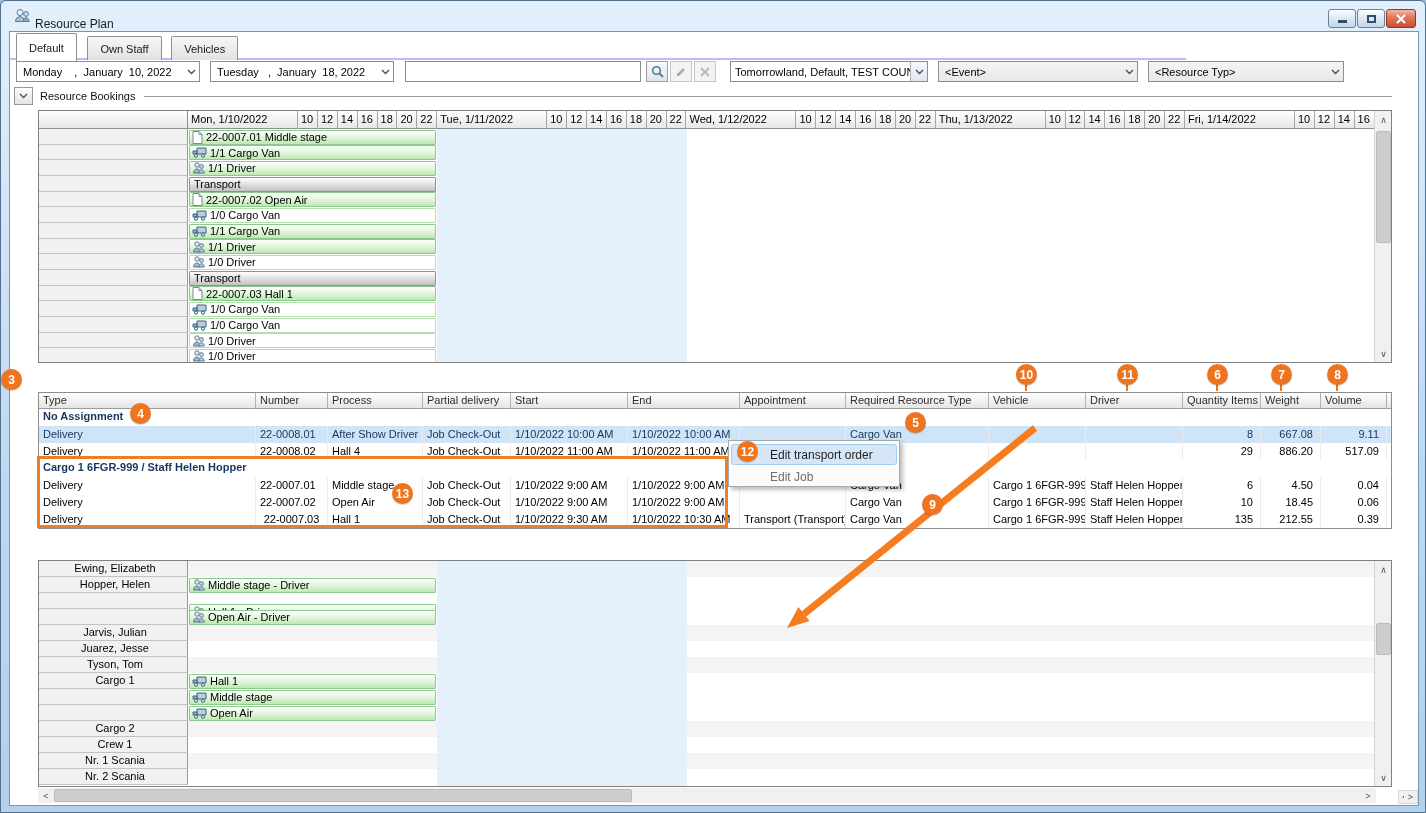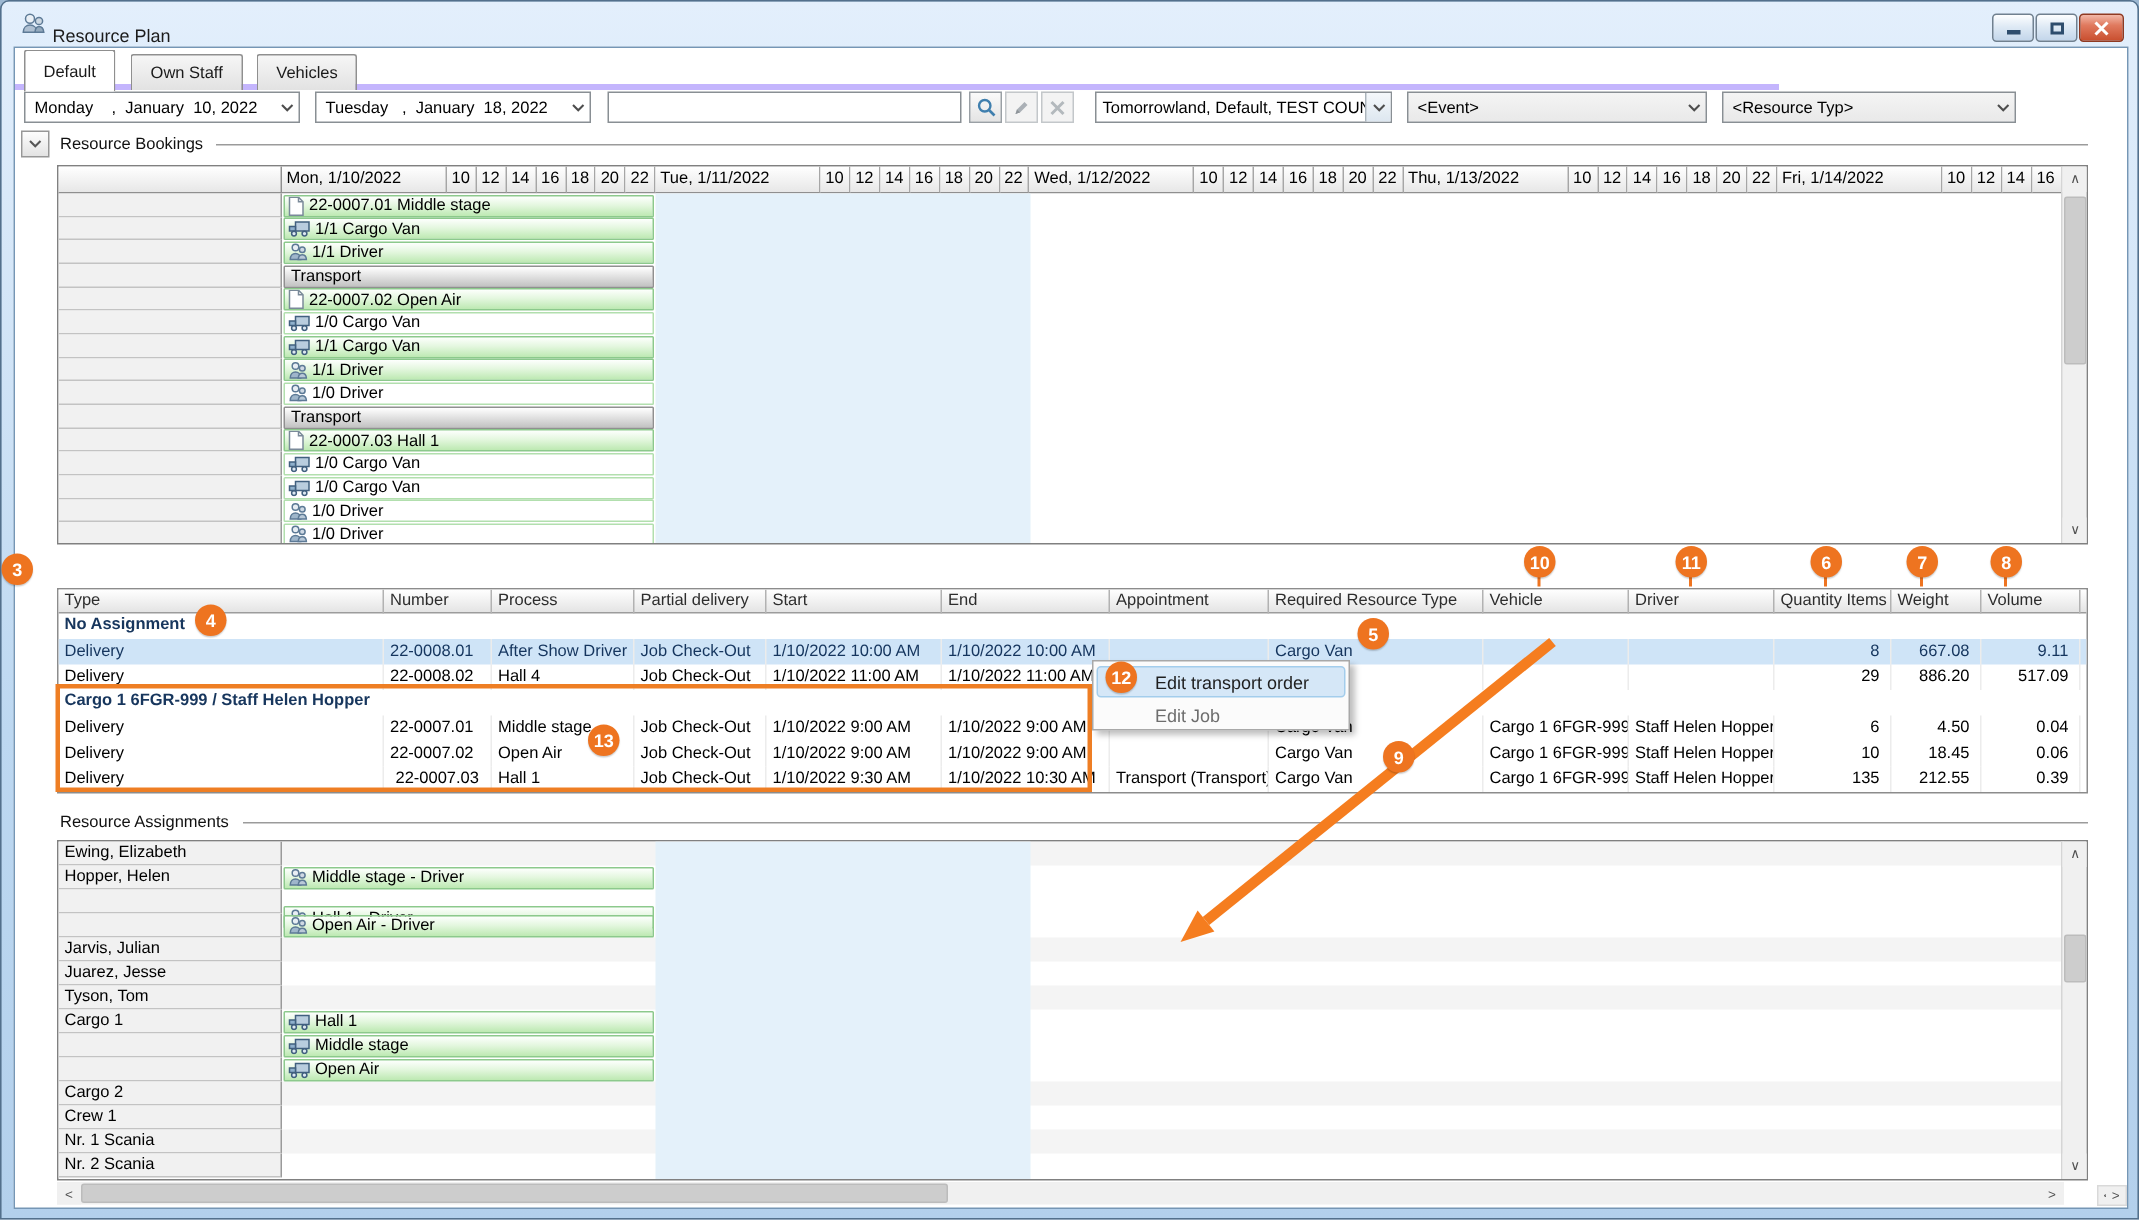--- a/index.html
+++ b/index.html
@@ -14,21 +14,21 @@
   .winbtn { position:absolute; top:8px; height:19px; border:1px solid #70808f; border-radius:3px; background:linear-gradient(#fdfeff,#dfeaf5 45%,#c3d6ea); display:flex; align-items:center; justify-content:center; cursor:default; }
   .winbtn.min { left:1327px; width:28px; }
   .winbtn.max { left:1356px; width:28px; }
   .winbtn.close { left:1385px; width:30px; background:linear-gradient(#f2b8a8,#e07a5f 40%,#c94f2f); border-color:#8f3a22; }
   .glyph-min { width:9px; height:3px; background:#2e4d6d; margin-top:6px; }
   .glyph-max { width:9px; height:8px; border:2px solid #2e4d6d; background:transparent; }
 
   .client { position:absolute; left:8px; top:30px; width:1410px; height:775px; background:#ffffff; border:1px solid #7596b5; }
 
   
-  .tabstrip { position:absolute; left:0; top:0; width:1176px; height:28px; border-bottom:4px solid #c4b5fd; background:#fff; }
+  .tabstrip { position:absolute; left:0; top:0; width:1176px; height:28px; border-bottom:2px solid #c4b5fd; background:#fff; }
   .tab { position:absolute; top:4px; height:24px; padding:0 12px; display:flex; align-items:center; background:linear-gradient(#f6f6f6,#e2e2e2); border:1px solid #8f8f8f; border-bottom:none; border-radius:2px 2px 0 0; color:#1a1a1a; cursor:default; }
   .tab.active { top:1px; height:28px; background:#fff; z-index:2; }
 
   
   .toolbar { position:absolute; left:0; top:28px; width:1408px; height:30px; background:#fff; }
   .field { position:absolute; top:1px; height:21px; background:#fff; border:1px solid #898f94; display:flex; align-items:center; font-size:11px; }
   .field .txt { white-space:pre; padding-left:6px; flex:1; overflow:hidden; }
   .field .chev { width:16px; display:flex; justify-content:center; }
   .combo-gray { background:linear-gradient(#f4f4f4,#e9e9e9); }
   .combo-btn { width:17px; height:19px; border-left:1px solid #aab4bc; background:linear-gradient(#f5f8fb,#dde7f0); display:flex; align-items:center; justify-content:center; }
@@ -516,25 +516,21 @@
             <div class="to-cell" style="left: 807px; width: 143px;">Cargo Van</div>
             <div class="to-cell" style="left: 950px; width: 97px;">Cargo 1 6FGR-999</div>
             <div class="to-cell" style="left: 1047px; width: 97px;">Staff Helen Hopper</div>
             <div class="to-cell num" style="left: 1144px; width: 78px;">135</div>
             <div class="to-cell num" style="left: 1222px; width: 60px;">212.55</div>
             <div class="to-cell num" style="left: 1282px; width: 66px;">0.39</div>
           </div>
         </div>
     </div>
 
-    <div class="section-row" style="left:30px; top:510px; width:1352px;">
-      <span class="section-label">Resource Assignments</span>
-      <span class="section-line"></span>
-    </div>
-    <div class="grid" style="left:28px; top:528px; width:1354px; height:227px;">
+    <div class="grid" style="left:28px; top:528px; width:1354px; height:227px;text-align:center;">
       <div id="as-rows" style="position:absolute; left:0; top:0; width:1337px; height:225px;">
           <div class="stripe" style="left: 149px; top: 0px; width: 1188px; height: 16px;"></div>
           <div class="stripe" style="left: 149px; top: 64px; width: 1188px; height: 16px;"></div>
           <div class="stripe" style="left: 149px; top: 96px; width: 1188px; height: 16px;"></div>
           <div class="stripe" style="left: 149px; top: 160px; width: 1188px; height: 16px;"></div>
           <div class="stripe" style="left: 149px; top: 192px; width: 1188px; height: 16px;"></div>
           <div class="blueband" style="left: 398px; top: 0px; width: 250px; height: 225px;"></div>
           <div class="rowcell" style="top: 0px; height: 16px;">Ewing, Elizabeth</div>
           <div class="rowcell" style="top: 16px; height: 16px;">Hopper, Helen</div>
           <div class="bar green" style="left: 150px; top: 16.5px; width: 247px;">

